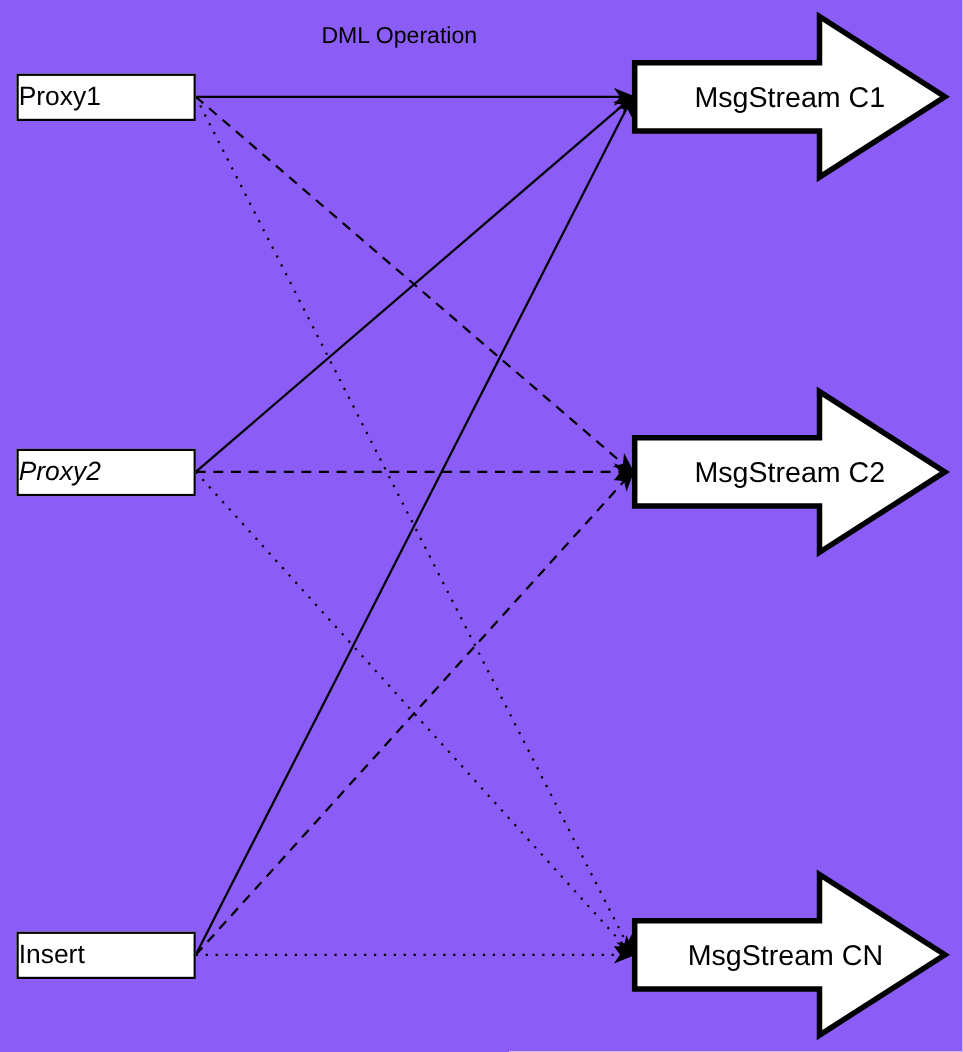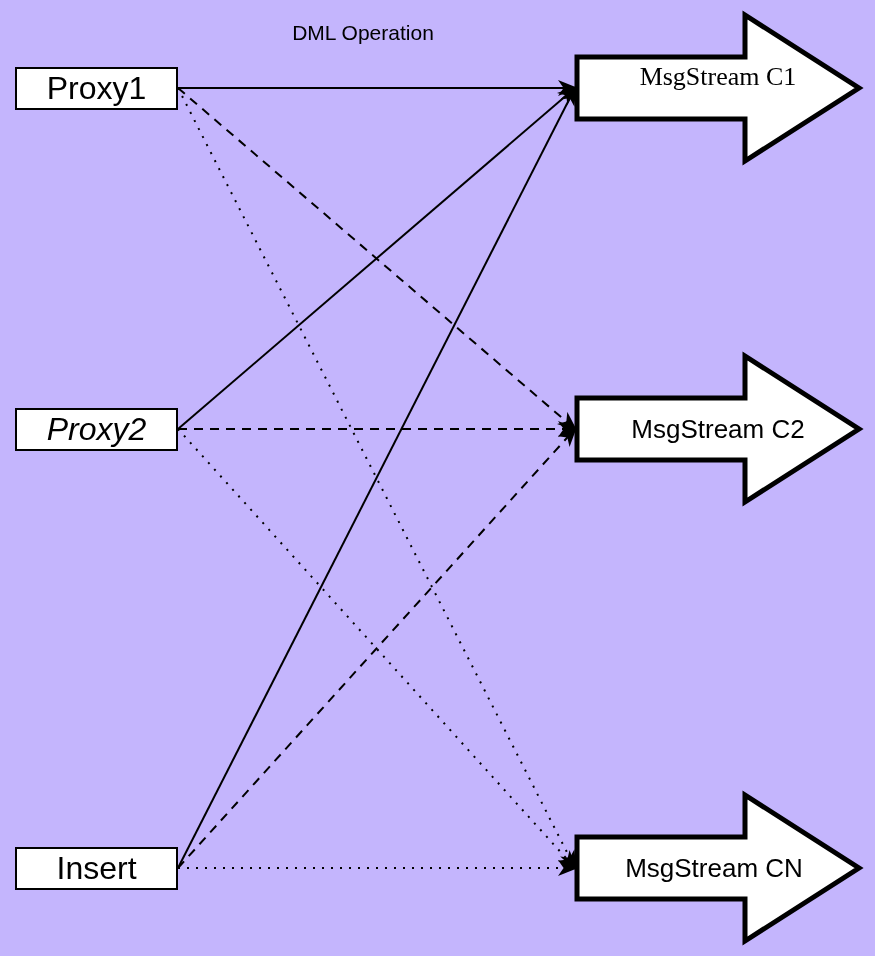--- a/index.html
+++ b/index.html
@@ -1,20 +1,20 @@
 <!DOCTYPE html>
 <html><head>
 <meta charset="utf-8">
 <style>
   html, body { margin: 0; padding: 0; background: #ffffff; }
   .stage {
     position: relative;
     width: 875px;
     height: 956px;
-    background: #c4b5fd;
+    background: #8b5cf6;
     font-family: "Liberation Sans", sans-serif;
     overflow: hidden;
   }
   .diagram-svg {
     position: absolute;
     left: 0; top: 0;
     width: 875px; height: 956px;
   }
   .caption {
     position: absolute;
@@ -27,22 +27,22 @@
     color: #000000;
   }
   .caption span { display: block; }
   .proxy-box {
     position: absolute;
     box-sizing: border-box;
     border: 2px solid #000000;
     background: #ffffff;
     display: flex;
     align-items: center;
-    justify-content: center;
-    font-size: 32px;
+    justify-content: flex-start;
+    font-size: 24px;
     color: #000000;
   }
   .stream-label {
     position: absolute;
     display: flex;
     align-items: center;
     justify-content: center;
     font-size: 26px;
     color: #000000;
     pointer-events: none;
@@ -84,21 +84,21 @@
   <div class="proxy-box" style="left: 15px; top: 66.5px; width: 163px; height: 43px;">
     <span>Proxy1</span>
   </div>
   <div class="proxy-box" style="left: 15px; top: 407.5px; width: 163px; height: 43px; font-style: italic;">
     <span>Proxy2</span>
   </div>
   <div class="proxy-box" style="left: 15px; top: 846.5px; width: 163px; height: 43px;">
     <span>Insert</span>
   </div>
 
-  <div class="stream-label" style="left: 577px; top: 61px; width: 282px; height: 32px; font-family: Liberation Serif, serif;">
+  <div class="stream-label" style="left: 577px; top: 72px; width: 282px; height: 32px;">
     <span>MsgStream C1</span>
   </div>
   <div class="stream-label" style="left: 577px; top: 413px; width: 282px; height: 32px;">
     <span>MsgStream C2</span>
   </div>
   <div class="stream-label" style="left: 573px; top: 852px; width: 282px; height: 32px;">
     <span>MsgStream CN</span>
   </div>
 
 </div>

